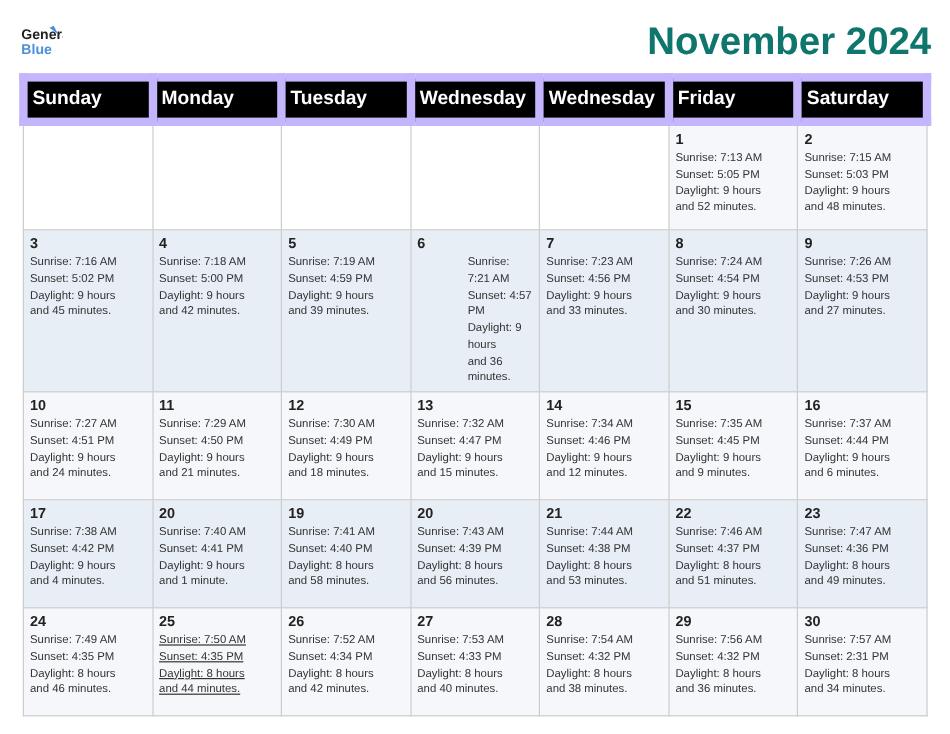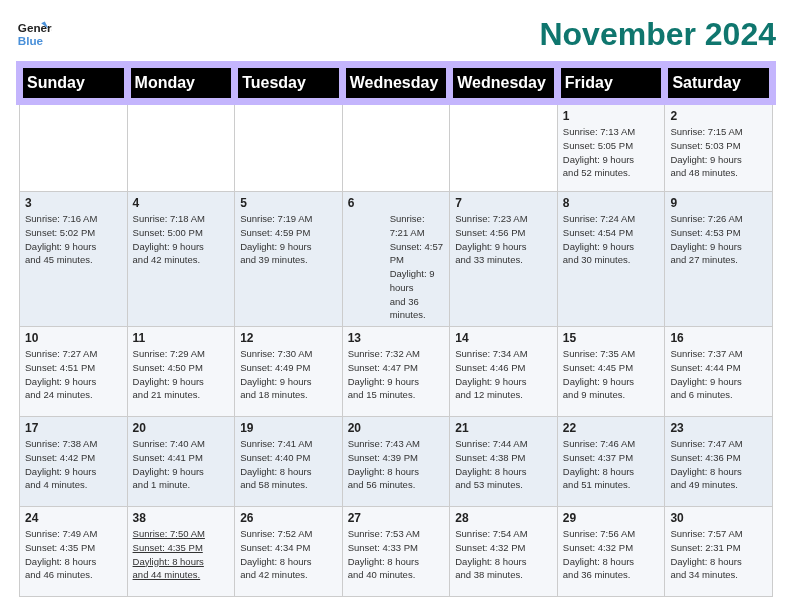--- a/index.html
+++ b/index.html
@@ -285,21 +285,21 @@
       </tr>
       <tr>
         <td>
           <div class="day-num">24</div>
           <div class="day-info" style="white-space: pre-line;">Sunrise: 7:49 AM
 Sunset: 4:35 PM
 Daylight: 8 hours
 and 46 minutes.</div>
         </td>
         <td>
-          <div class="day-num">38</div>
+          <div class="day-num">25</div>
           <div class="day-info" style="white-space: pre-line; text-decoration: underline;">Sunrise: 7:50 AM
 Sunset: 4:35 PM
 Daylight: 8 hours
 and 44 minutes.</div>
         </td>
         <td>
           <div class="day-num">26</div>
           <div class="day-info" style="white-space: pre-line;">Sunrise: 7:52 AM
 Sunset: 4:34 PM
 Daylight: 8 hours

